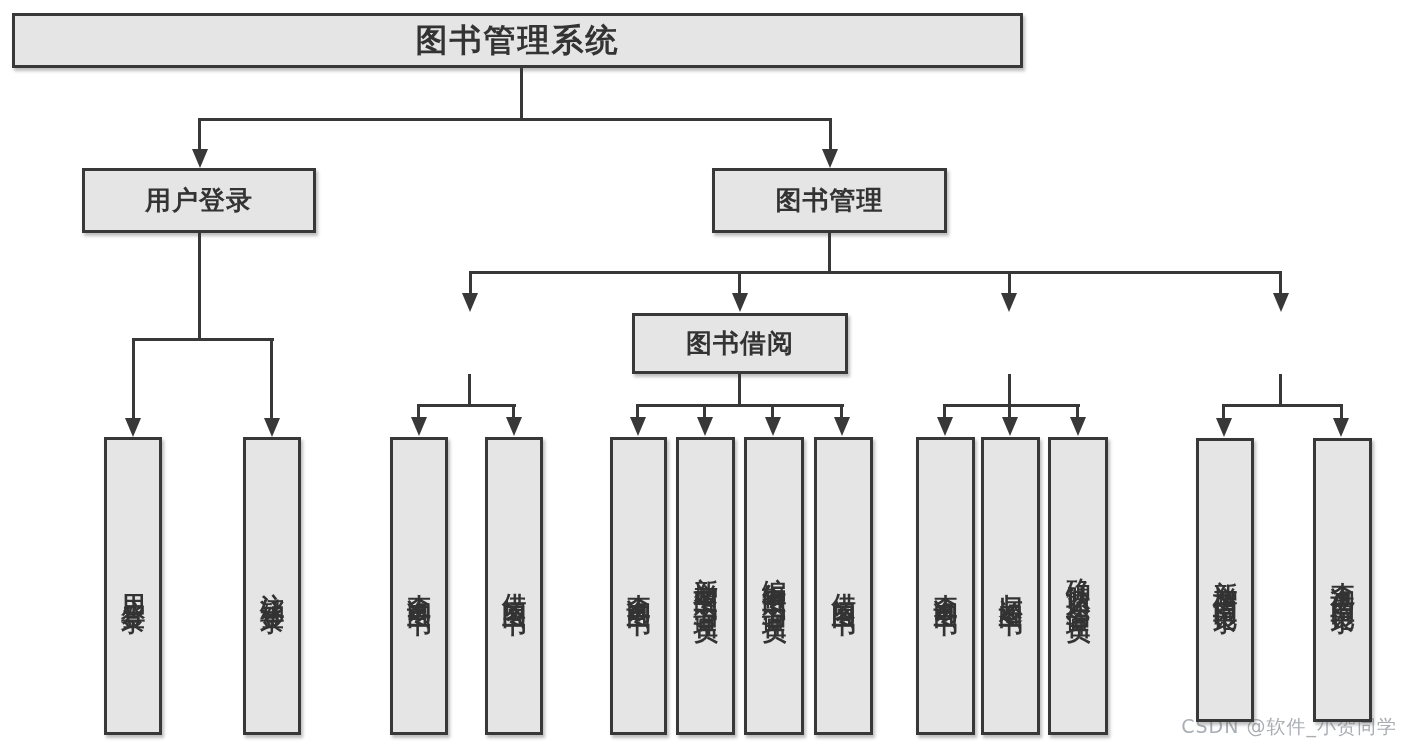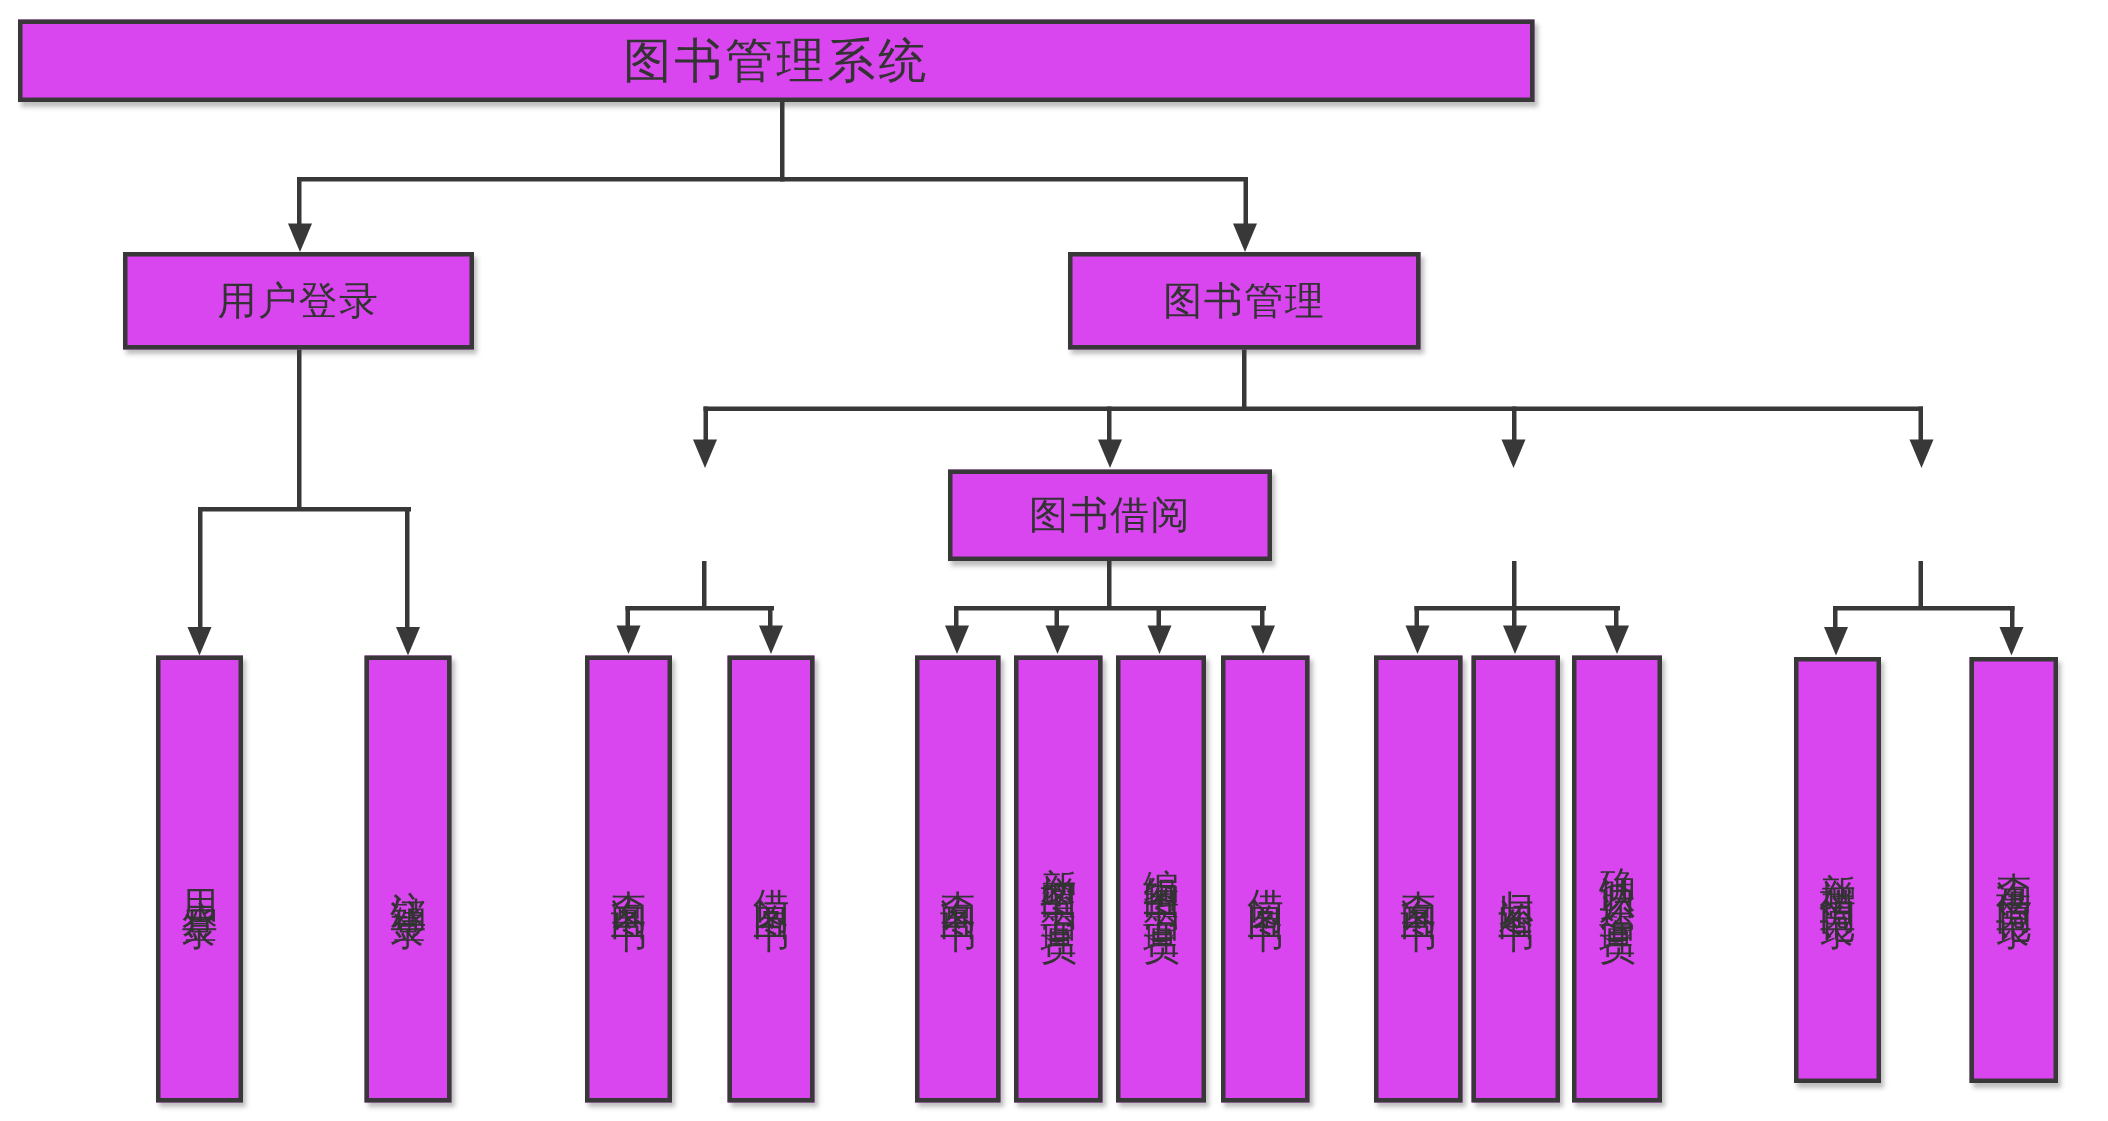--- a/index.html
+++ b/index.html
@@ -3,24 +3,25 @@
 <meta charset="utf-8">
 <style>
   html,body { margin:0; padding:0; background:#ffffff; }
   #canvas {
     position:relative; width:1405px; height:747px; background:#ffffff;
     font-family:"DejaVu Sans","Liberation Sans",sans-serif;
     overflow:hidden;
   }
   .node {
     position:absolute; box-sizing:border-box;
-    border:3px solid #383838; background:#d946ef; color:#333333;
+    border:3px solid #383838; background:#e5e5e5; color:#333333;
     display:flex; align-items:center; justify-content:center;
     box-shadow:2px 3px 3px rgba(110,110,110,0.45);
     text-align:center;
+    font-weight:bold;
   }
   .node.root   { font-size:32px; letter-spacing:2px; }
   .node.branch { font-size:26px; letter-spacing:1px; }
   .node.leaf   {
     font-size:24px;
     writing-mode:vertical-rl; text-orientation:mixed;
     letter-spacing:6px; line-height:1.1;
   }
   .seg { position:absolute; background:#383838; }
   .arrow {
@@ -32,20 +33,21 @@
   .watermark {
     position:absolute; top:714px; right:8px;
     color:#a9aeb4; font-size:19px; letter-spacing:1px;
     white-space:nowrap;
   }
 </style>
 </head>
 <body>
 
 <div id="canvas">
+  <div class="watermark">CSDN @软件_小贺同学</div>
 <div class="node root" style="left: 12px; top: 13px; width: 1011px; height: 55px;">图书管理系统</div>
     <div class="node branch" style="left: 82px; top: 168px; width: 234px; height: 65px;">用户登录</div>
     <div class="node branch" style="left: 712px; top: 168px; width: 235px; height: 65px;">图书管理</div>
     <div class="node branch" style="left: 632px; top: 313px; width: 216px; height: 61px;">图书借阅</div>
     <div class="node leaf" style="left: 104px; top: 437px; width: 58px; height: 298px;">用户登录</div>
     <div class="node leaf" style="left: 243px; top: 437px; width: 58px; height: 298px;">注销登录</div>
     <div class="node leaf" style="left: 390px; top: 437px; width: 58px; height: 298px;">查询图书</div>
     <div class="node leaf" style="left: 485px; top: 437px; width: 58px; height: 298px;">借阅图书</div>
     <div class="node leaf" style="left: 610px; top: 437px; width: 57px; height: 298px;">查询图书</div>
     <div class="node leaf" style="left: 676px; top: 437px; width: 59px; height: 298px;">新增图书（管理员）</div>

